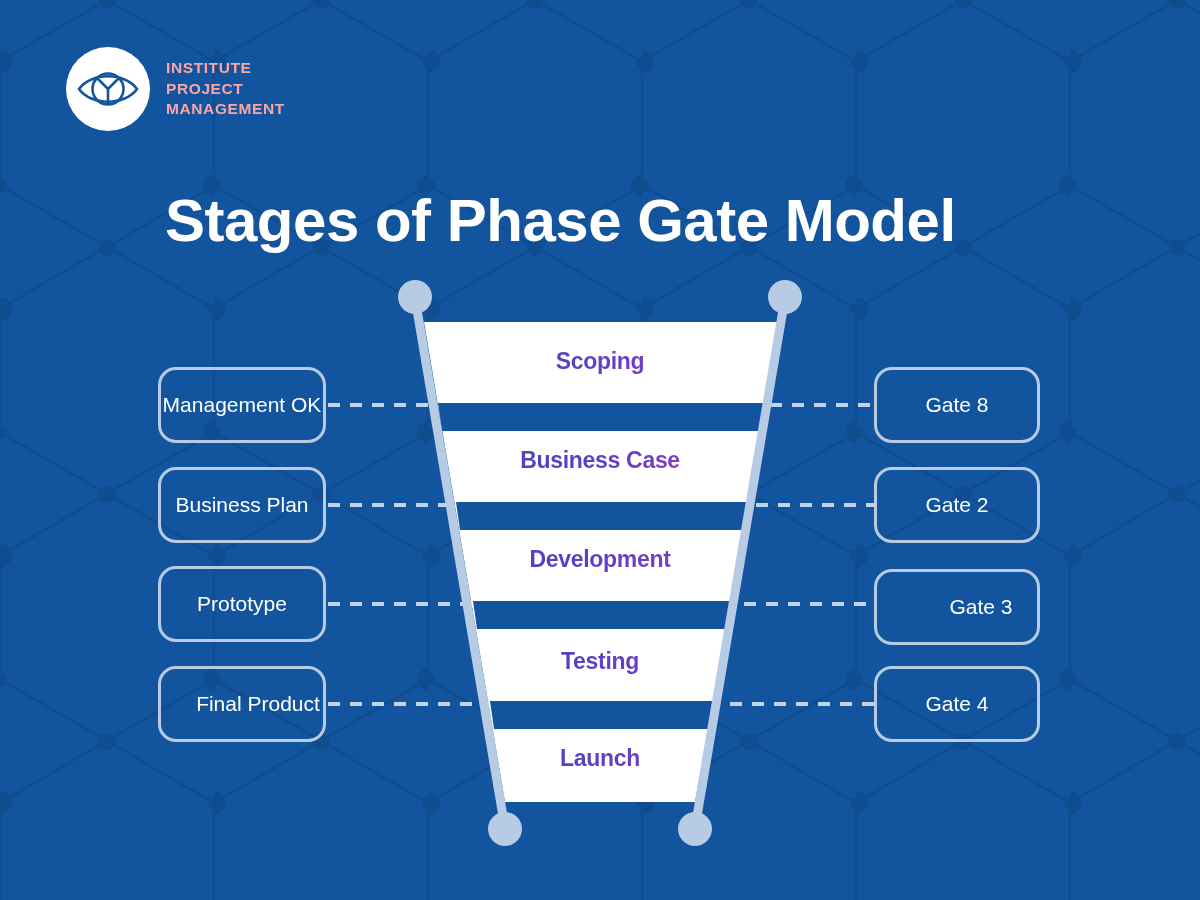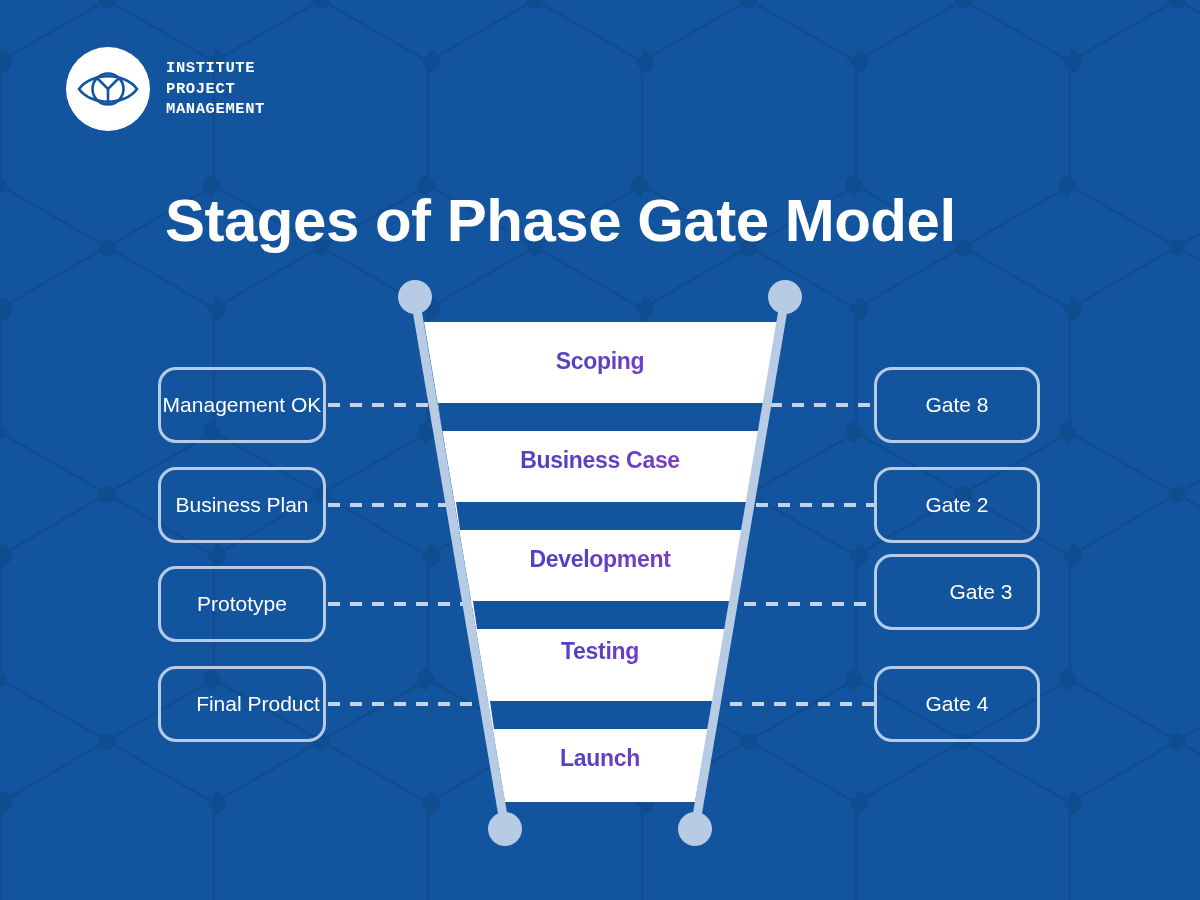--- a/index.html
+++ b/index.html
@@ -35,26 +35,25 @@
     width: 84px;
     height: 84px;
     border-radius: 50%;
     background: #ffffff;
     display: flex;
     align-items: center;
     justify-content: center;
     flex: none;
   }
   #logo-words {
-    color: #ffffff;
+    color: #fca5a5;
     font-size: 15.5px;
     font-weight: bold;
     line-height: 1.33;
     letter-spacing: 0.6px;
-    font-family: Liberation Mono, monospace;
   }
 
   
   #page-title {
     position: absolute;
     left: 165px;
     top: 186px;
     color: #ffffff;
     font-size: 60px;
     font-weight: bold;
@@ -189,27 +188,27 @@
         <circle cx="35" cy="17" r="17"></circle>
         <circle cx="405" cy="17" r="17"></circle>
         <circle cx="125" cy="549" r="17"></circle>
         <circle cx="315" cy="549" r="17"></circle>
       </g>
     </svg>
 
     <div class="stage-label" style="top:68px;">Scoping</div>
     <div class="stage-label" style="top:167px;">Business Case</div>
     <div class="stage-label" style="top:266px;">Development</div>
-    <div class="stage-label" style="top:358px;text-align:center;">Testing</div>
+    <div class="stage-label" style="top:368px;text-align:center;">Testing</div>
     <div class="stage-label" style="top:465px;">Launch</div>
   </div>
 
   <div class="pill pill-left" style="top:367px;">Management OK</div>
   <div class="pill pill-left" style="top:467px;">Business Plan</div>
   <div class="pill pill-left" style="top:566px;">Prototype</div>
   <div class="pill pill-left" style="top:666px;padding-left:32px;">Final Product</div>
 
   <div class="pill pill-right" style="top:367px;">Gate 8</div>
   <div class="pill pill-right" style="top:467px;">Gate 2</div>
-  <div class="pill pill-right" style="top:554px;padding-left:48px;">Gate 3</div>
+  <div class="pill pill-right" style="top:569px;padding-left:48px;">Gate 3</div>
   <div class="pill pill-right" style="top:666px;">Gate 4</div>
 
 </div>
 
 </body></html>

